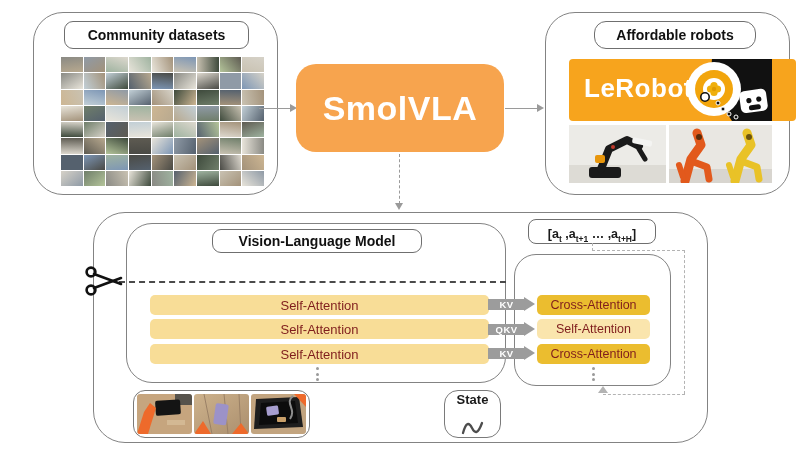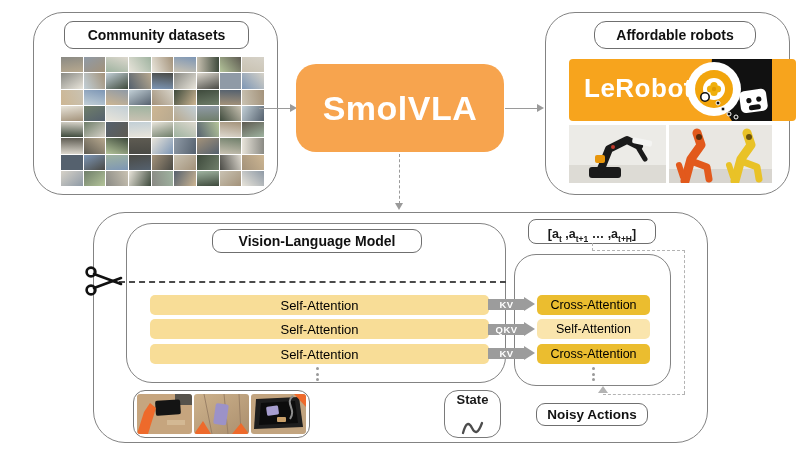--- a/index.html
+++ b/index.html
@@ -1,21 +1,21 @@
 <!DOCTYPE html>
 <html style="--orange: #F7A44E; --banner-orange: #F7A41D; --pale-yellow: #F8DD97; --ae-pale: #FAE5AD; --gold: #EBBD2F; --arrow-gray: #9c9c9c;"><head>
 <meta charset="utf-8">
 <style>
   html,body{margin:0;padding:0;background:#fff;}
   body{font-family:"Liberation Sans",sans-serif;color:#1a1a1a;}
   .canvas{position:relative;width:800px;height:454px;background:#fff;overflow:hidden;}
   .abs{position:absolute;}
   .panel{position:absolute;border:1.5px solid #838383;border-radius:30px;background:#fff;box-sizing:border-box;}
   .titlebox{position:absolute;border:1.4px solid #6f6f6f;border-radius:9px;background:#fff;display:flex;align-items:center;justify-content:center;font-weight:bold;font-size:14px;color:#111;box-sizing:border-box;white-space:nowrap;}
-  .row{position:absolute;border-radius:5px;display:flex;align-items:center;justify-content:center;font-size:13px;color:#000000;box-sizing:border-box;text-align:right;}
+  .row{position:absolute;border-radius:5px;display:flex;align-items:center;justify-content:center;font-size:13px;color:#7f1d1d;box-sizing:border-box;text-align:right;}
   .row.pale{background:var(--pale-yellow,#F8DD97);}
   .row.ae-pale{background:var(--ae-pale,#FAE5AD);}
   .row.gold{background:var(--gold,#EBBD2F);}
   .dots{position:absolute;display:flex;flex-direction:column;gap:2.5px;align-items:center;}
   .dots i{width:3px;height:3px;border-radius:50%;background:#9a9a9a;display:block;}
   .line-h{position:absolute;border-top:1.5px solid #9a9a9a;height:0;}
   .head-right{position:absolute;width:0;height:0;border-top:4.5px solid transparent;border-bottom:4.5px solid transparent;border-left:7px solid #9a9a9a;}
   .head-down{position:absolute;width:0;height:0;border-left:4.5px solid transparent;border-right:4.5px solid transparent;border-top:7px solid #9a9a9a;}
   .dash-v-light{position:absolute;border-left:1.6px dashed #b3b3b3;width:0;}
   .dash-h-light{position:absolute;border-top:1.6px dashed #b3b3b3;height:0;}
@@ -262,23 +262,20 @@
           <i></i>
         </div>
     </div>
 
     <div class="dash-v-light" style="left:498px;top:30px;height:8px;"></div>
     <div class="dash-h-light" style="left:498px;top:37px;width:93px;"></div>
     <div class="dash-v-light" style="left:590px;top:37px;height:144px;"></div>
     <div class="dash-h-light" style="left:509px;top:181px;width:82px;"></div>
     <div class="head-up-light" style="left:504px;top:173px;"></div>
 
-    <div class="titlebox" style="left:442px;top:190px;width:112px;height:23px;font-size:13.5px;">
-      <span>Noisy Actions</span>
-    </div>
 
     <div class="smallbox camstrip" style="left:39px;top:177px;width:177px;height:48px;">
       <svg width="55" height="40" viewBox="0 0 55 40">
         <rect width="55" height="40" fill="#c6a57e"></rect>
         <rect x="38" y="0" width="17" height="11" fill="#57534c"></rect>
         <rect x="18" y="7" width="25" height="15" rx="2" fill="#141414" transform="rotate(-4 18 7)"></rect>
         <path d="M0,40 L7,18 L13,9 L19,14 L11,40 Z" fill="#ee6a2b"></path>
         <rect x="30" y="26" width="18" height="5" fill="#d9c09c" opacity="0.7"></rect>
       </svg>
       <svg width="55" height="40" viewBox="0 0 55 40">

